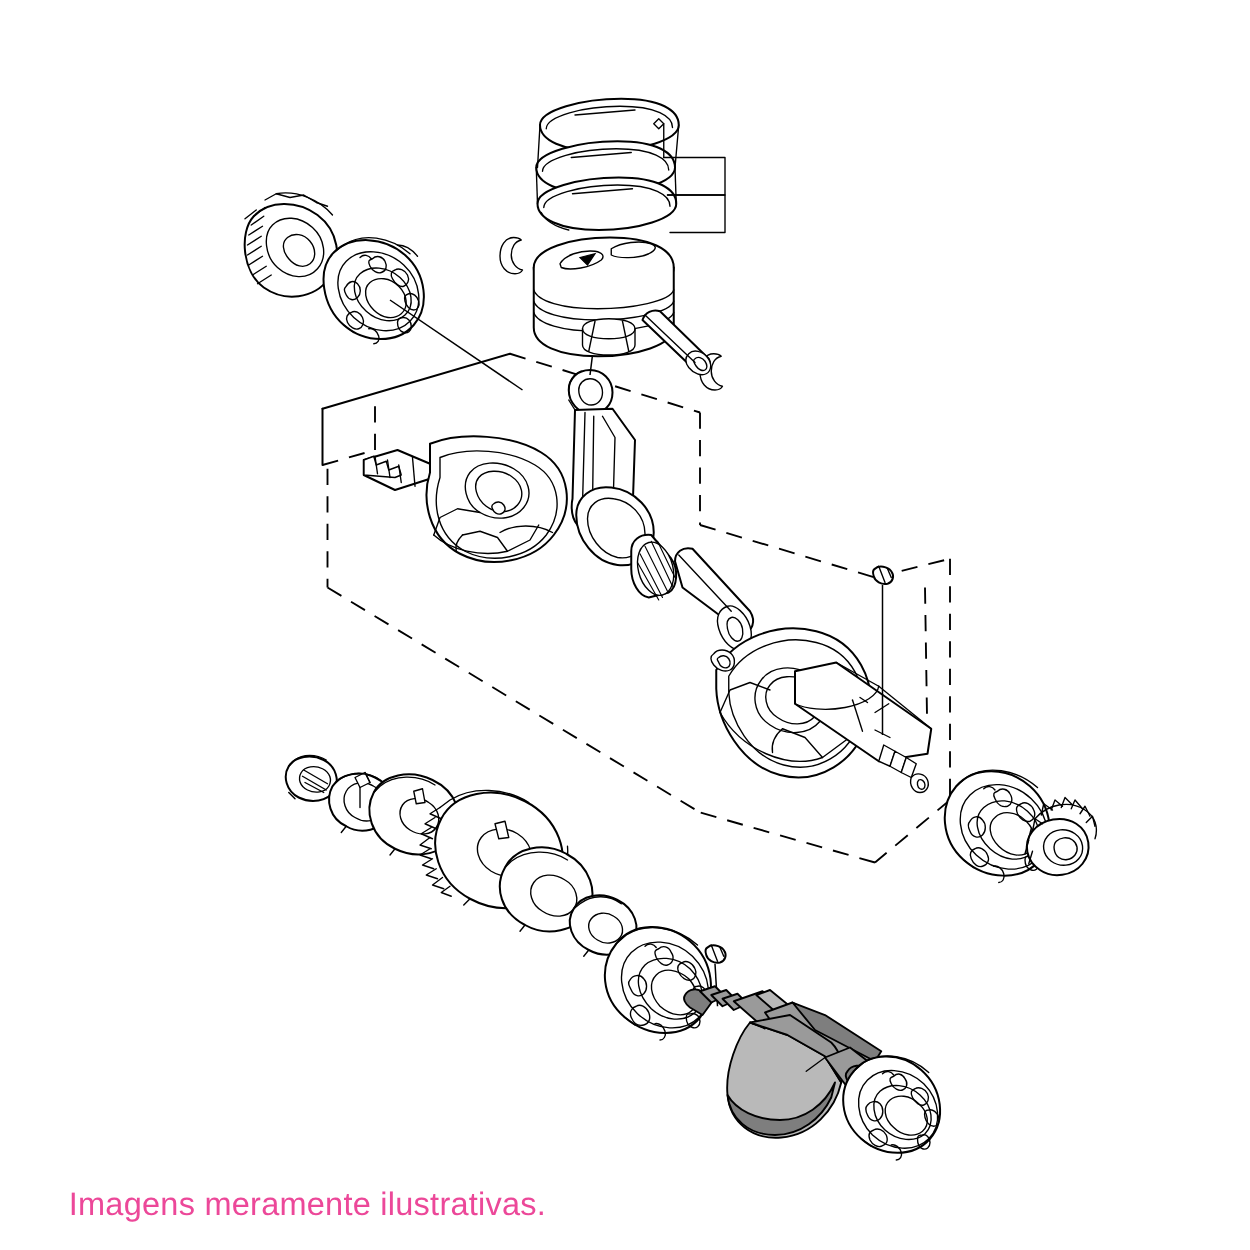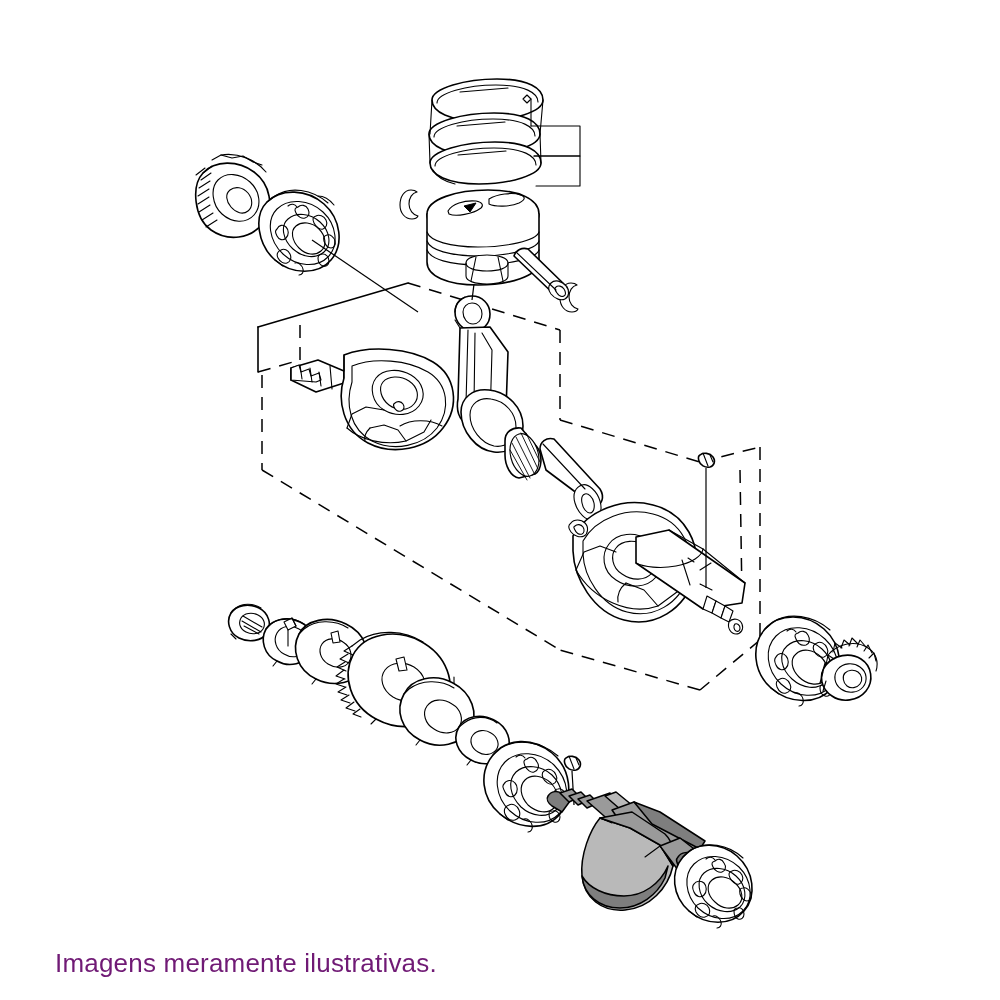--- a/index.html
+++ b/index.html
@@ -440,15 +440,15 @@
       <path class="lnT" d="M694 884 C696 881 701 880 704 883 C707 886 707 892 704 895 C701 898 696 897 694 892 C692 888 692 886 694 884 Z"></path>
       <path class="lnT" d="M699 904 C702 902 707 904 709 908 C711 913 709 916 705 917 C702 918 698 916 696 912 C694 907 696 905 699 904 Z"></path>
       <path class="lnT" d="M713 916 C716 915 720 918 721 922 C722 925 720 928 717 928"></path>
       <path class="lnT" d="M706 859 C709 856 713 857 715 860"></path>
       <path class="lnT" d="M683 857 L691 850 C706 841 728 844 743 858"></path>
       <path class="lnT" d="M689 911 L697 917"></path>
     </g>
 
   </svg>
 
-  <div class="caption" style="color: #701a75;">Imagens meramente ilustrativas.</div>
+  <div class="caption" style="color: #ec4899;">Imagens meramente ilustrativas.</div>
 
 </div>
 
 </body></html>

